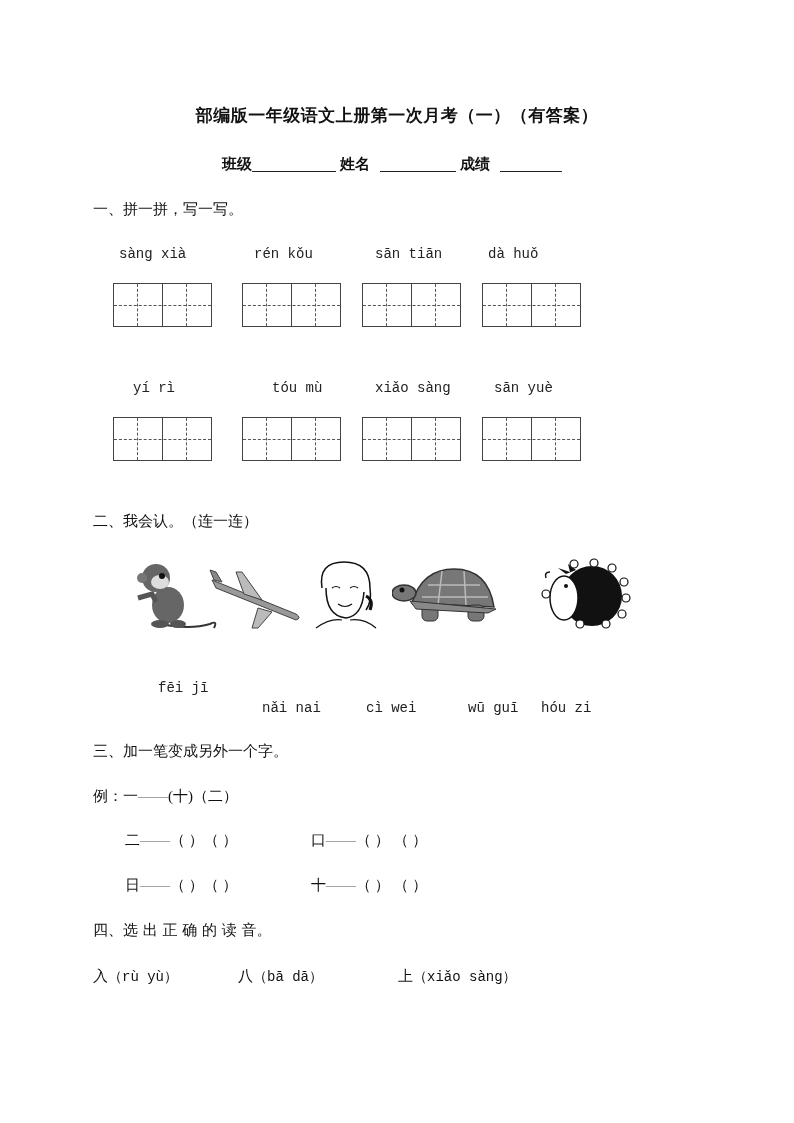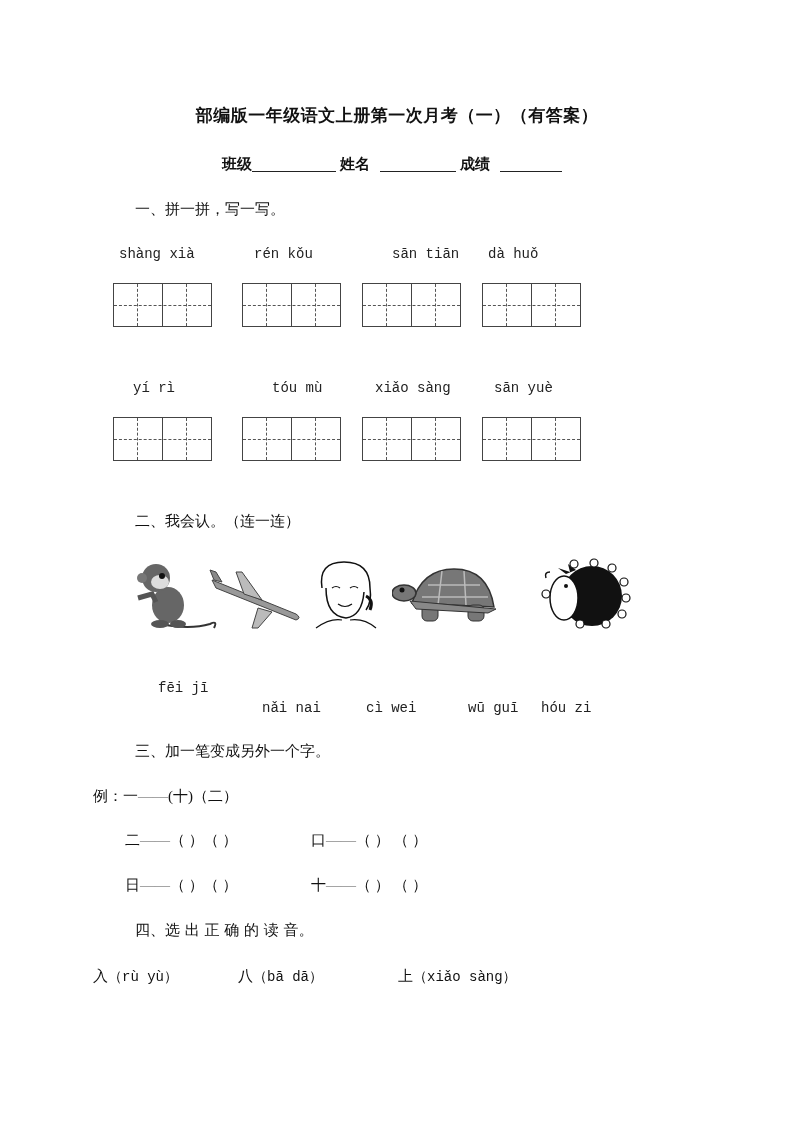--- a/index.html
+++ b/index.html
@@ -2,21 +2,21 @@
 <html><head>
 <meta charset="utf-8">
 <style>
   html, body { margin:0; padding:0; background:#ffffff; }
   body { width:794px; height:1123px; position:relative; overflow:hidden;
          font-family:"DejaVu Serif", "Liberation Serif", serif; color:#111; }
   .abs { position:absolute; white-space:nowrap; }
   .title { left:0; width:794px; top:104px; text-align:center; font-size:17px; font-weight:bold; letter-spacing:0.5px; }
   .info { top:155px; left:222px; font-size:15px; font-weight:bold; display:flex; }
   .info .blank { display:inline-block; border-bottom:1px solid #222; height:16px; margin:0 4px 2px 0; }
-  .section { font-size:15px; font-family:"DejaVu Sans", sans-serif;margin-left:42px; }
+  .section { font-size:15px; font-family:"DejaVu Sans", sans-serif; }
   .pinyin { font-size:14px; font-family:"Liberation Mono", "DejaVu Sans Mono", monospace; color:#222; }
   .grid { position:absolute; width:99px; height:44px; border:1.5px solid #444; box-sizing:border-box; }
   .grid .v { position:absolute; top:0; bottom:0; width:0; }
   .grid .v.solid { left:49%; border-left:1.5px solid #444; }
   .grid .v.d1 { left:24%; border-left:1px dashed #555; }
   .grid .v.d2 { left:74%; border-left:1px dashed #555; }
   .grid .h { position:absolute; left:0; right:0; top:50%; border-top:1px dashed #555; }
   .pic { position:absolute; }
   .mono { font-family:"Liberation Mono", "DejaVu Sans Mono", monospace; font-size:14px; }
   .cjk { font-family:Liberation Serif, serif; font-size:15px; }
@@ -33,23 +33,23 @@
   <span>姓名</span>
   <span style="width:10px;display:inline-block"></span>
   <span class="blank" style="width:76px"></span>
   <span>成绩</span>
   <span style="width:10px;display:inline-block"></span>
   <span class="blank" style="width:62px"></span>
 </div>
 
 <div class="abs section" style="left:93px;top:200px">一、拼一拼，写一写。</div>
 
-<div class="abs pinyin" style="left:119px;top:246px">shàng xià</div>
+<div class="abs pinyin" style="left:119px;top:246px">sàng xià</div>
 <div class="abs pinyin" style="left:254px;top:246px">rén kǒu</div>
-<div class="abs pinyin" style="left:392px;top:246px">sān tiān</div>
+<div class="abs pinyin" style="left:375px;top:246px">sān tiān</div>
 <div class="abs pinyin" style="left:488px;top:246px">dà  huǒ</div>
 
 <div class="grid" style="left:113px;top:283px">
     <div class="v d1"></div>
     <div class="v solid"></div>
     <div class="v d2"></div>
     <div class="h"></div>
   </div>
 <div class="grid" style="left:242px;top:283px">
     <div class="v d1"></div>

